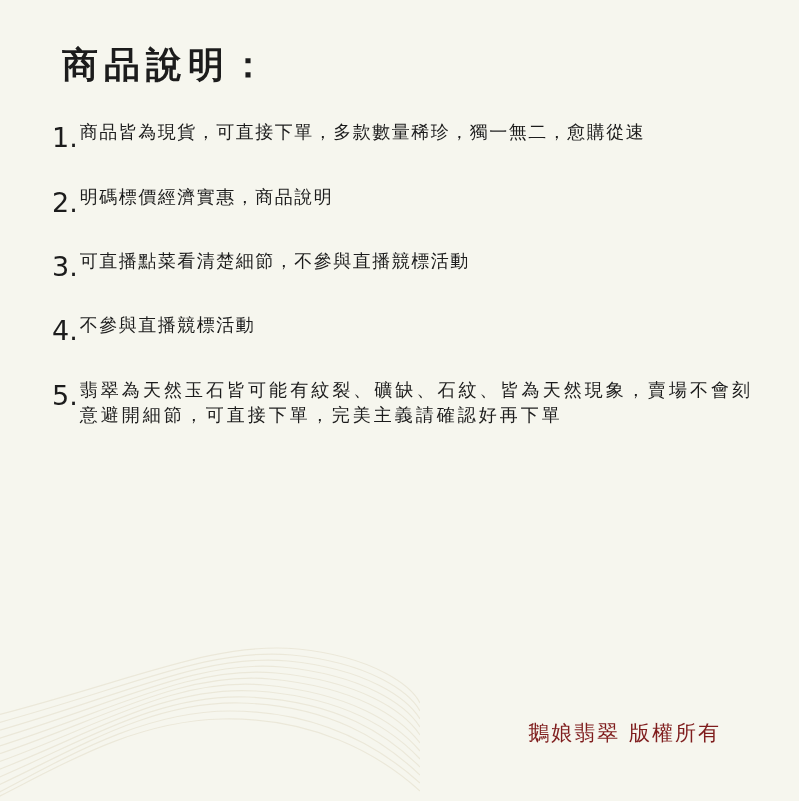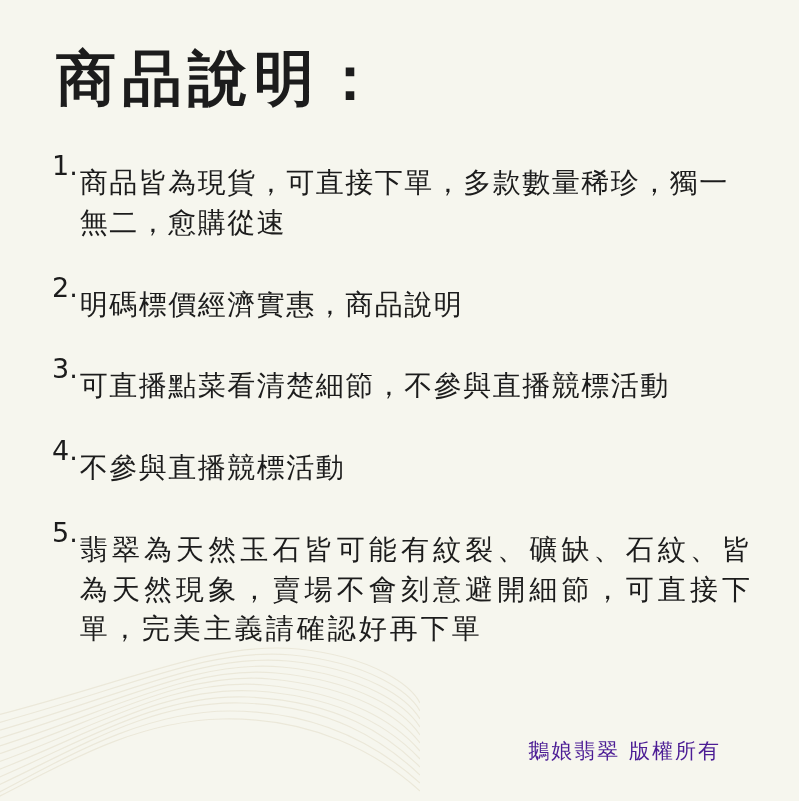--- a/index.html
+++ b/index.html
@@ -35,26 +35,26 @@
   }
 
   #content {
     position: relative;
     z-index: 2;
     padding: 44px 46px 0 52px;
     box-sizing: border-box;
   }
 
   .title {
-    font-size: 60px;
+    font-size: 36px;
     line-height: 1.15;
     font-weight: bold;
     color: #1c1c1c;
     letter-spacing: 6px;
-    margin: 0 0 34px 4px;
+    margin: 0 0 34px 10px;
     white-space: nowrap;
   }
 
   .items {
     margin: 0;
     padding: 0;
     list-style: none;
   }
 
   .item {
@@ -66,44 +66,43 @@
   .item-num {
     font-size: 27px;
     line-height: 1.42;
     color: #1c1c1c;
     flex: 0 0 auto;
     padding-right: 2px;
     letter-spacing: 0px;
   }
 
   .item-text {
-    font-size: 28px;
+    font-size: 18px;
     line-height: 1.42;
     color: #1c1c1c;
     letter-spacing: 1.5px;
     flex: 1 1 auto;
-    margin-top: 16px;
   }
 
   
   .item-wide .item-text {
     letter-spacing: 3px;
     text-align: justify;
     text-align-last: left;
     word-break: break-all;
   }
 
   .footer {
     position: absolute;
     right: 78px;
-    bottom: 36px;
+    bottom: 54px;
     z-index: 3;
     font-size: 21px;
     letter-spacing: 2px;
-    color: #4c1d95;
+    color: #7f1d1d;
     white-space: nowrap;
   }
 </style>
 </head>
 <body>
 
 <div id="card">
 
   <svg id="waves" viewBox="0 0 420 240" preserveAspectRatio="none">
     <g fill="none" stroke="#e3ddc9" stroke-width="1.2">

